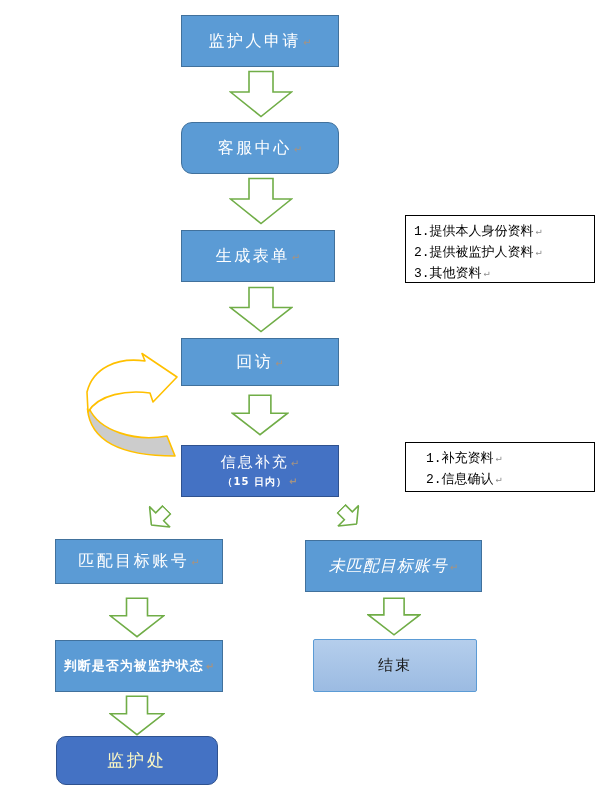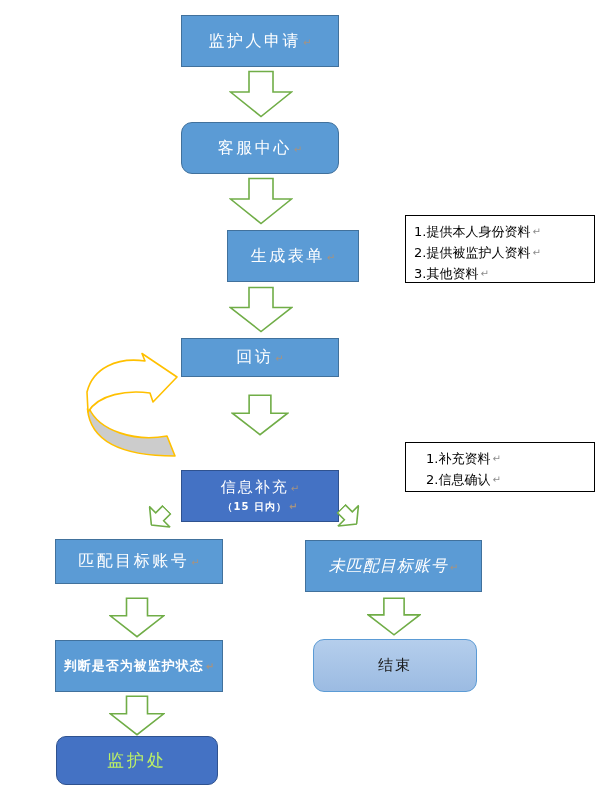--- a/index.html
+++ b/index.html
@@ -2,37 +2,37 @@
 <html><head>
 <meta charset="utf-8">
 <style>
   html,body{margin:0;padding:0;background:#fff;}
   body{width:610px;height:798px;position:relative;font-family:"DejaVu Sans","Liberation Sans",sans-serif;}
   .canvas{position:absolute;left:0;top:0;width:610px;height:798px;background:#ffffff;overflow:hidden;}
 
   .box{position:absolute;box-sizing:border-box;display:flex;flex-direction:column;
        align-items:center;justify-content:center;text-align:center;}
   .std{background:#5B9BD5;border:1px solid #41719C;color:#ffffff;}
-  .dark{background:#4472C4;border:1px solid #2F528F;color:#ffffff;margin-top:25px;}
-  .round-dark{background:#4472C4;border:1px solid #2F528F;color:#bef264;border-radius:10px;}
-  .round-light{background:linear-gradient(#B5CEEC,#9BBBE2);border:1px solid #5B9BD5;color:#1a1a1a;border-radius:11px;}
+  .dark{background:#4472C4;border:1px solid #2F528F;color:#ffffff;}
+  .round-dark{background:#4472C4;border:1px solid #2F528F;color:#fef9c3;border-radius:10px;}
+  .round-light{background:linear-gradient(#B5CEEC,#9BBBE2);border:1px solid #5B9BD5;color:#1a1a1a;border-radius:2px;}
 
   .lblrow{display:flex;align-items:baseline;justify-content:center;white-space:nowrap;}
   .fs16{font-size:16px;letter-spacing:2.5px;}
   .fs16n{font-size:16px;letter-spacing:1px;}
   .fs15{font-size:15px;letter-spacing:2px;}
   .fs13{font-size:13px;letter-spacing:1px;}
   .fs17{font-size:17px;letter-spacing:3px;}
   .sub{font-size:10px;font-weight:bold;letter-spacing:1px;margin-top:3px;}
   .crlf{font-size:10px;color:#A austin;}
   .crlf{font-size:10px;color:#A59382;margin-left:2px;letter-spacing:0;}
 
   .note{position:absolute;box-sizing:border-box;background:#ffffff;border:1px solid #000000;
         color:#000000;font-size:13px;padding:5px 4px 4px 8px;}
-  .note .line{line-height:21px;white-space:nowrap;display:flex;align-items:flex-end;}
+  .note .line{line-height:21px;white-space:nowrap;display:flex;align-items:flex-end;font-family:Liberation Mono, monospace;}
   .note .crlf{color:#8c8c8c;}
 
   .arrow{position:absolute;display:block;}
   .rot45{transform:rotate(45deg);transform-origin:50% 50%;}
   .rotm45{transform:rotate(-45deg);transform-origin:50% 50%;}
 </style>
 </head>
 <body>
 
 <div class="canvas">
@@ -60,21 +60,21 @@
     <div class="lblrow fs16">
         <span>客服中心</span>
         <span class="crlf">↵</span>
       </div>
   </div>
 
   <svg class="arrow" style="left:229px;top:177px;width:64px;height:48px;">
       <use href="#block-arrow-down"></use>
     </svg>
 
-  <div class="box std" style="left:181px;top:230px;width:132px;height:52px;margin-left:46px;">
+  <div class="box std" style="left:181px;top:230px;width:154px;height:52px;">
     <div class="lblrow fs16">
         <span>生成表单</span>
         <span class="crlf">↵</span>
       </div>
   </div>
 
   <div class="note" style="left:405px;top:215px;width:190px;height:68px;">
     <div class="line">
         <span>1.提供本人身份资料</span>
         <span class="crlf">↵</span>
@@ -86,21 +86,21 @@
     <div class="line">
         <span>3.其他资料</span>
         <span class="crlf">↵</span>
       </div>
   </div>
 
   <svg class="arrow" style="left:229px;top:286px;width:64px;height:47px;">
       <use href="#block-arrow-down"></use>
     </svg>
 
-  <div class="box std" style="left:181px;top:338px;width:158px;height:39px;">
+  <div class="box std" style="left:181px;top:338px;width:158px;height:48px;">
     <div class="lblrow fs16">
         <span>回访</span>
         <span class="crlf">↵</span>
       </div>
   </div>
 
   <svg class="arrow" style="left:83px;top:352px;width:98px;height:108px;" viewBox="0 0 98 108">
     <path d="M4.5,57 C7,84 30,104 92,104 L84,84 C52,90 16,79 6,56 Z" fill="#CCCCCC" stroke="#FFC000" stroke-width="1.6" stroke-linejoin="round"></path>
     <path d="M4,40 C10,16 34,5 62,9 L59,1.5 L94,25 L70,50 L67,41 C44,38 16,42 5,60 Z" fill="#ffffff" stroke="#FFC000" stroke-width="1.6" stroke-linejoin="round"></path>
   </svg>

